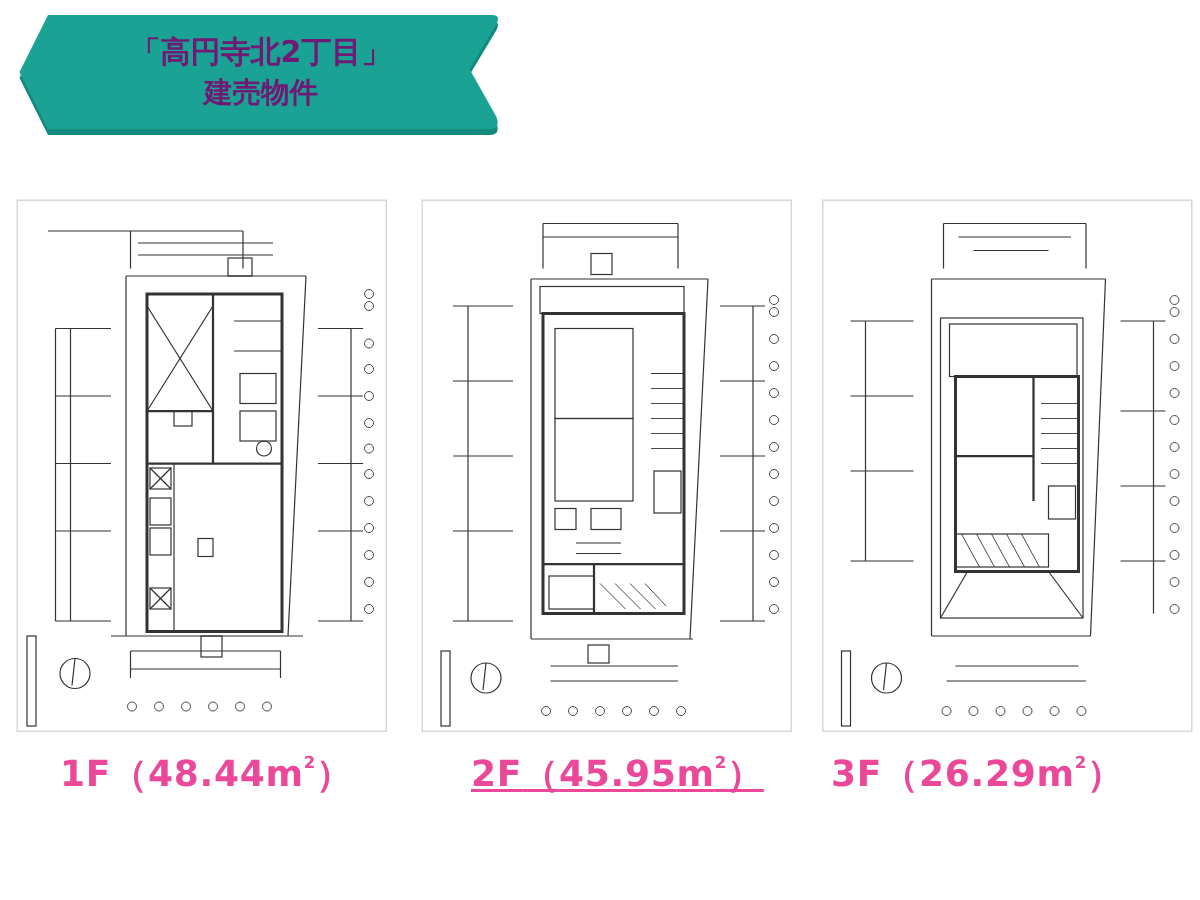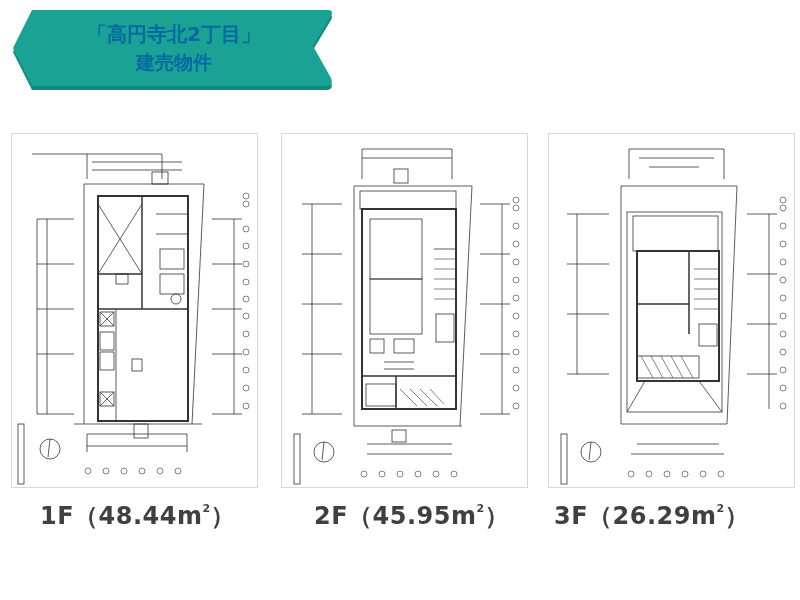--- a/index.html
+++ b/index.html
@@ -5,31 +5,31 @@
   html, body { margin: 0; padding: 0; }
   body {
     width: 800px; height: 600px; background: #ffffff; position: relative; overflow: hidden;
     font-family: "DejaVu Sans", sans-serif;
   }
   .banner { position: absolute; left: 10px; top: 6px; width: 326px; height: 88px; }
   .banner svg { position: absolute; left: 0; top: 0; }
   .banner-text {
     position: absolute; left: 0; top: 0; width: 326px; height: 84px;
     display: flex; flex-direction: column; align-items: center; justify-content: center;
-    color: #0369a1; font-weight: bold; font-size: 20px; line-height: 28px;
+    color: #701a75; font-weight: bold; font-size: 20px; line-height: 28px;
     padding-left: 2px; box-sizing: border-box;
   }
   .banner-text .line2 { font-size: 19px; text-align: right; }
   .card {
     position: absolute; top: 133px; width: 247px; height: 355px;
     border: 1px solid #d8d8d8; background: #ffffff; box-sizing: border-box; overflow: hidden;
   }
   .card svg { display: block; }
   .label {
-    position: absolute; top: 500px; height: 36px; font-size: 24px; font-weight: bold; color: #404040;
+    position: absolute; top: 500px; height: 36px; font-size: 24px; font-weight: bold; color: #ec4899;
     white-space: nowrap; letter-spacing: 0.5px;
   }
   .label sup { font-size: 11px; position: relative; top: -3px; }
 </style>
 </head>
 <body>
 
 <div class="banner">
   <svg width="326" height="88" viewBox="0 0 326 88">
     <path d="M22 8 H318 Q324 8 321 14 L303 44 L321 76 Q324 84 316 84 H22 L3 46 Z" fill="#138a7d"></path>
@@ -289,18 +289,18 @@
     </g>
     <circle cx="42" cy="318" r="10"></circle>
       <line x1="42" y1="308" x2="40" y2="326"></line>
     <rect x="12" y="300" width="6" height="50"></rect>
   </svg>
 </div>
 
 <div class="label" style="left:40px;">
   <span>1F</span><span>（</span><span>48.44</span><span>m</span><sup>2</sup><span>）</span>
 </div>
-<div class="label" style="left:314px;">
+<div class="label" style="left:314px;text-decoration:underline;">
   <span>2F</span><span>（</span><span>45.95</span><span>m</span><sup>2</sup><span>）</span>
 </div>
 <div class="label" style="left:554px;">
   <span>3F</span><span>（</span><span>26.29</span><span>m</span><sup>2</sup><span>）</span>
 </div>
 
 </body></html>

